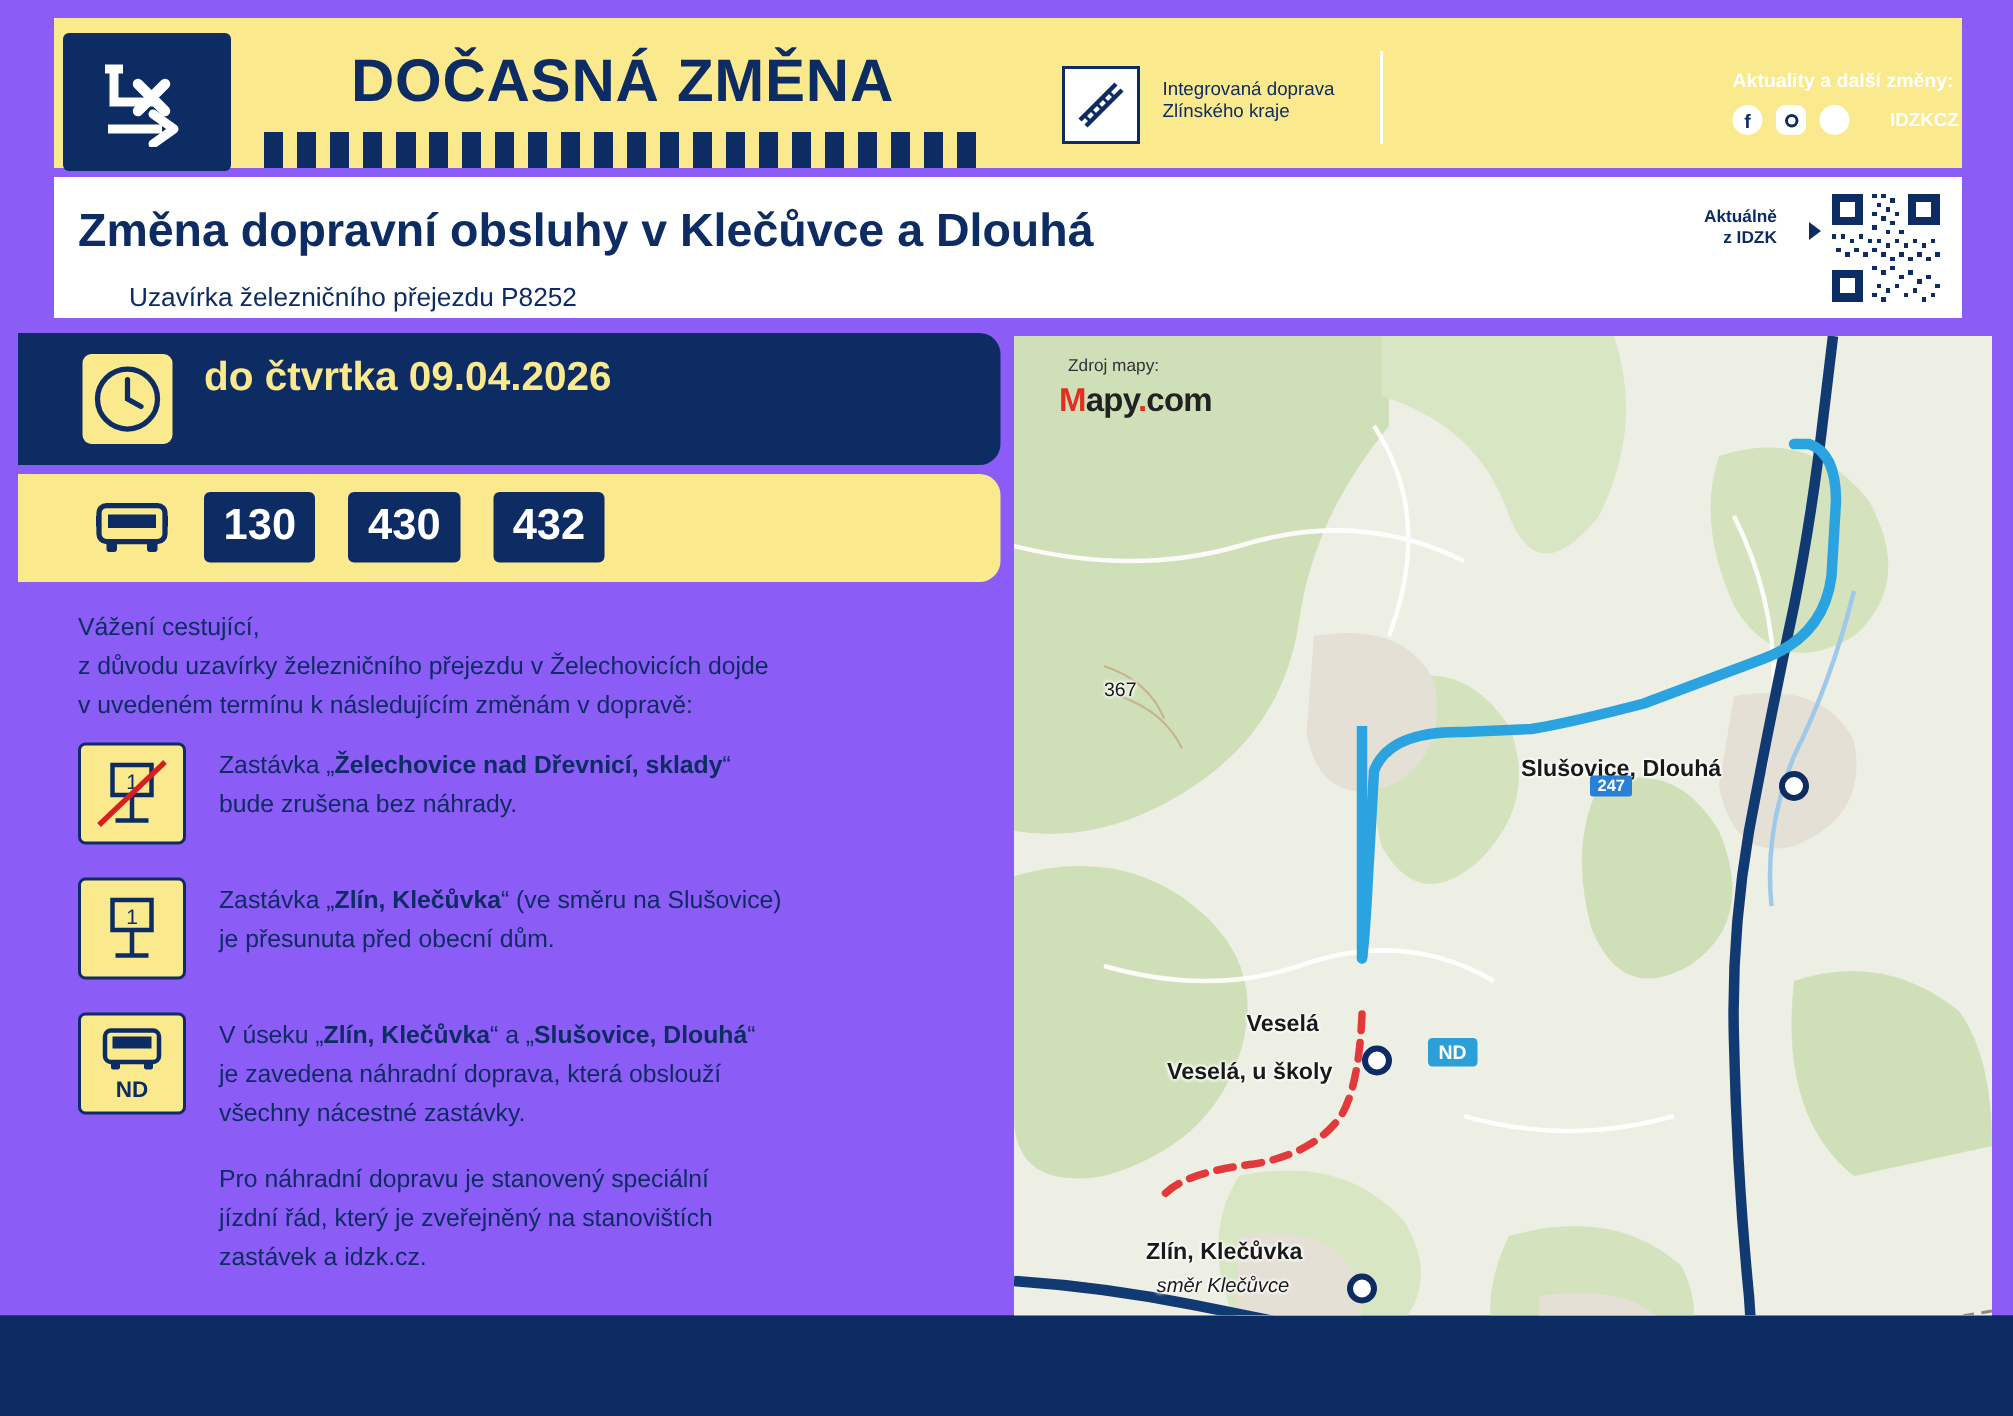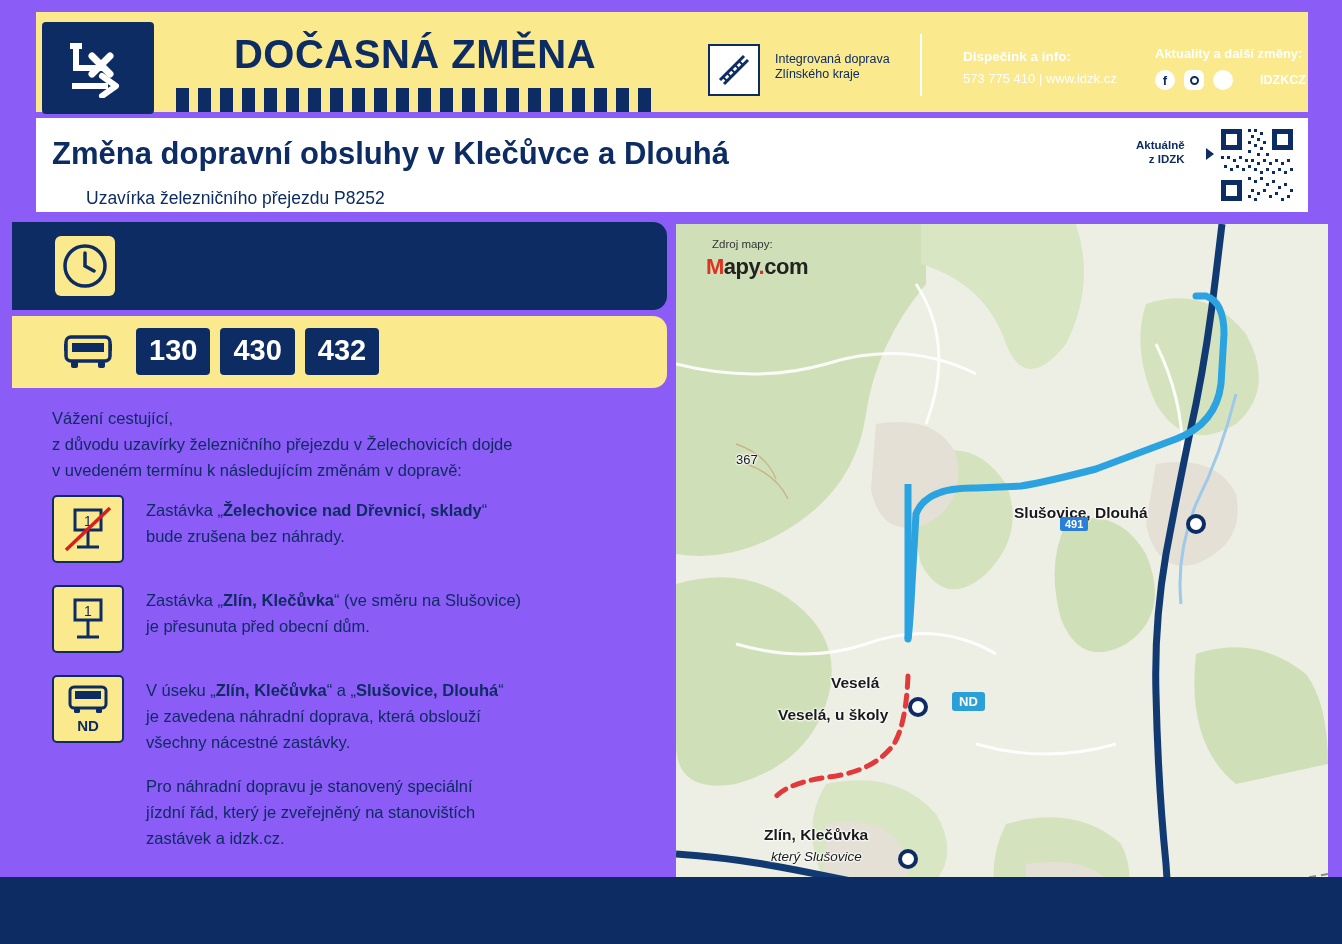--- a/index.html
+++ b/index.html
@@ -183,21 +183,21 @@
   }
   .bus-icon {
     position: absolute;
     left: 62px; top: 333px;
     width: 52px; height: 40px;
     display:flex; align-items:center; justify-content:center;
   }
   .line-badges {
     position: absolute;
     left: 136px; top: 328px;
-    display: flex; gap: 10px;
+    display: flex; gap: 22px;
   }
   .line-badge {
     background: #0d2c63;
     color: #fff;
     font-size: 29px; font-weight: bold;
     padding: 5px 13px 8px 13px;
     border-radius: 4px;
     line-height: 34px;
   }
 
@@ -332,24 +332,20 @@
       </g>
     </svg>
   </div>
   <div class="idzk-text">
     <div>Integrovaná doprava</div>
     <div>Zlínského kraje</div>
   </div>
 
   <div class="hdr-divider"></div>
 
-  <div class="dispatch">
-    <div><b>Dispečink a info:</b></div>
-    <div>573 775 410 | www.idzk.cz</div>
-  </div>
 
   <div class="aktuality">Aktuality a další změny:</div>
   <div class="social">
     <span class="circ">f</span>
     <span class="ig">
         <span class="dot"></span>
       </span>
     <span class="circ"></span>
     <span class="sname">IDZKCZ</span>
   </div>
@@ -430,20 +426,21 @@
   </div>
 
   <div class="date-box"></div>
   <div class="clock-box">
     <svg width="48" height="48" viewBox="0 0 48 48">
       <circle cx="24" cy="24" r="20" fill="none" stroke="#0d2c63" stroke-width="3.5"></circle>
       <path d="M24 11 L24 24 L33 29" fill="none" stroke="#0d2c63" stroke-width="3.5" stroke-linecap="round"></path>
     </svg>
   </div>
   <div class="date-lines">
+    <div>do čtvrtka 09.04.2026</div>
   </div>
 
   <div class="lines-box"></div>
   <div class="bus-icon">
     <svg width="50" height="38" viewBox="0 0 50 38">
       <rect x="3" y="3" width="44" height="24" rx="5" fill="none" stroke="#0d2c63" stroke-width="3.5"></rect>
       <rect x="9" y="9" width="32" height="9" fill="#0d2c63"></rect>
       <rect x="8" y="27" width="7" height="7" rx="2" fill="#0d2c63"></rect>
       <rect x="35" y="27" width="7" height="7" rx="2" fill="#0d2c63"></rect>
       <rect x="1" y="10" width="3" height="7" fill="#0d2c63"></rect>
@@ -586,19 +583,19 @@
 
     <div class="stop-dot" style="left:510px; top:290px;"></div>
     <div class="mlabel" style="left:338px; top:280px;">Slušovice, Dlouhá</div>
 
     <div class="stop-dot" style="left:232px; top:473px;"></div>
     <div class="mlabel" style="left:102px; top:482px;">Veselá, u školy</div>
     <div class="nd-badge" style="left:276px; top:468px;">ND</div>
 
     <div class="stop-dot" style="left:222px; top:625px;"></div>
     <div class="mlabel" style="left:88px; top:602px;">Zlín, Klečůvka</div>
-    <div class="mlabel ital" style="left:95px; top:625px;">který Slušovice</div>
-
-    <div class="road-chip" style="left:384px; top:293px;">491</div>
+    <div class="mlabel ital" style="left:95px; top:625px;">směr Klečůvce</div>
+
+    <div class="road-chip" style="left:384px; top:293px;">247</div>
     <div class="road-chip" style="left:497px; top:680px;">49</div>
   </div>
 
 </div>
 
 </body></html>

